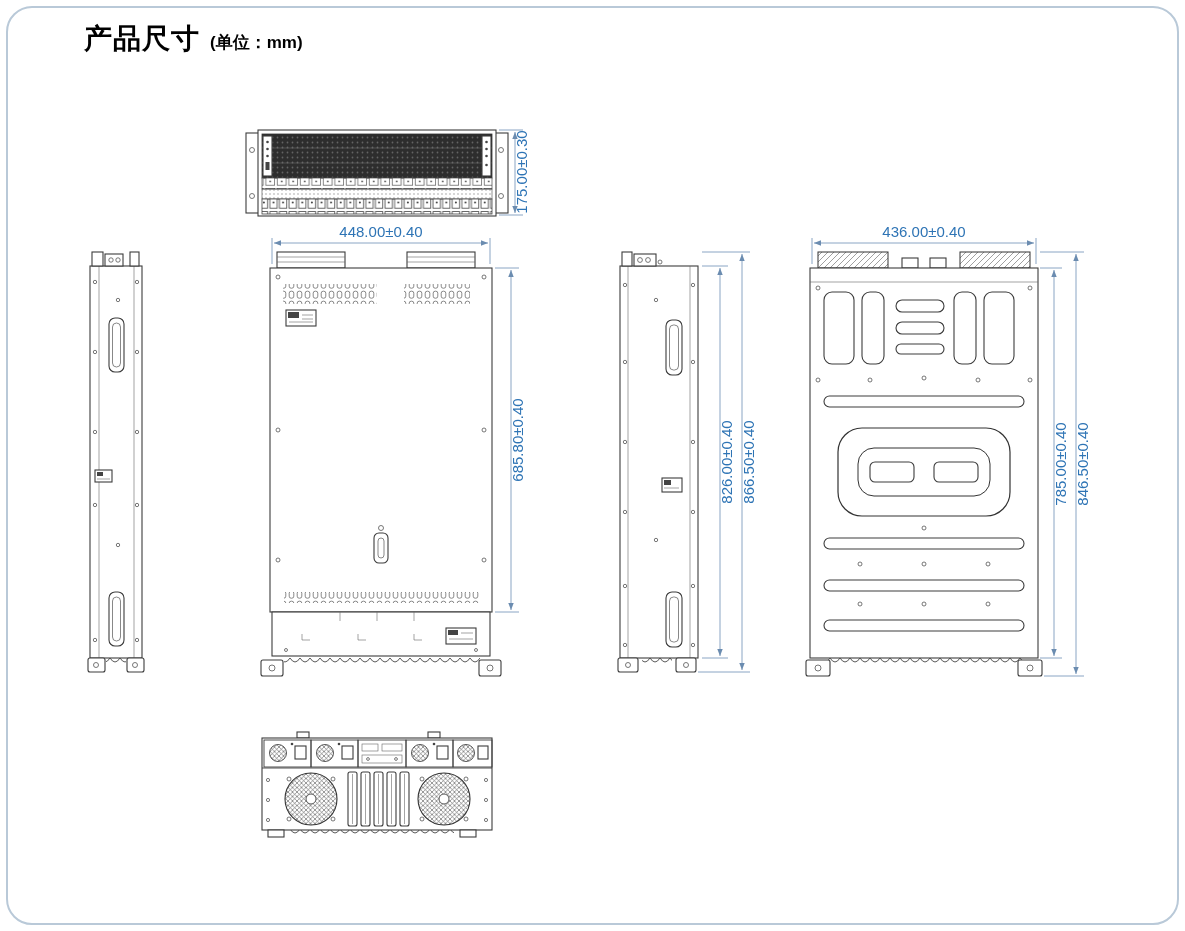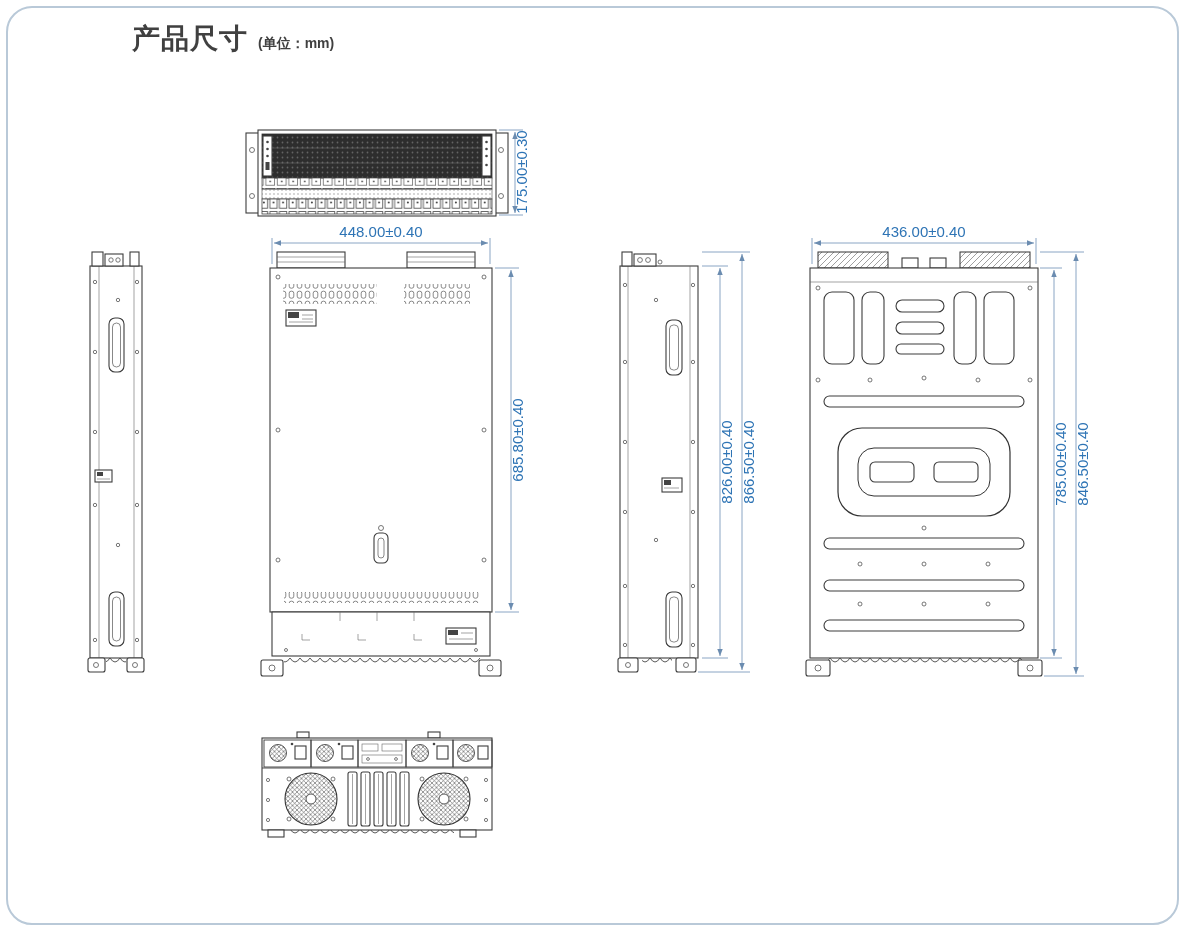--- a/index.html
+++ b/index.html
@@ -1,21 +1,21 @@
 <!DOCTYPE html>
 <html><head>
 <meta charset="utf-8">
 <style>
   html,body{margin:0;padding:0;background:#ffffff;}
   body{width:1185px;height:931px;position:relative;overflow:hidden;
        font-family:"Liberation Sans",sans-serif;}
   .sheet{position:absolute;inset:6px;border:2px solid #b9c9d8;border-radius:26px;background:#fff;}
-  .header{position:absolute;left:84px;top:20px;display:flex;align-items:baseline;gap:10px;color:#404040;z-index:2;margin-left:48px;}
+  .header{position:absolute;left:84px;top:20px;display:flex;align-items:baseline;gap:10px;color:#000000;z-index:2;}
   .title{font-size:28px;font-weight:bold;letter-spacing:1px;}
-  .unit{font-size:14px;font-weight:bold;}
+  .unit{font-size:17px;font-weight:bold;}
   svg.drawing{position:absolute;left:0;top:0;z-index:1;}
   .ol{fill:#ffffff;stroke:#3c3c3c;stroke-width:1.1;}
   .ln{stroke:#3c3c3c;stroke-width:.9;fill:none;}
   .thin{stroke:#666;stroke-width:.6;fill:none;}
   .scr{fill:#fff;stroke:#555;stroke-width:.8;}
   .dark{fill:#444;stroke:none;}
   .diml{stroke:#7d9bbd;stroke-width:.9;fill:none;}
   .dimt{fill:#2E74B5;font-size:15px;font-family:"Liberation Sans",sans-serif;}
 </style>
 </head>

